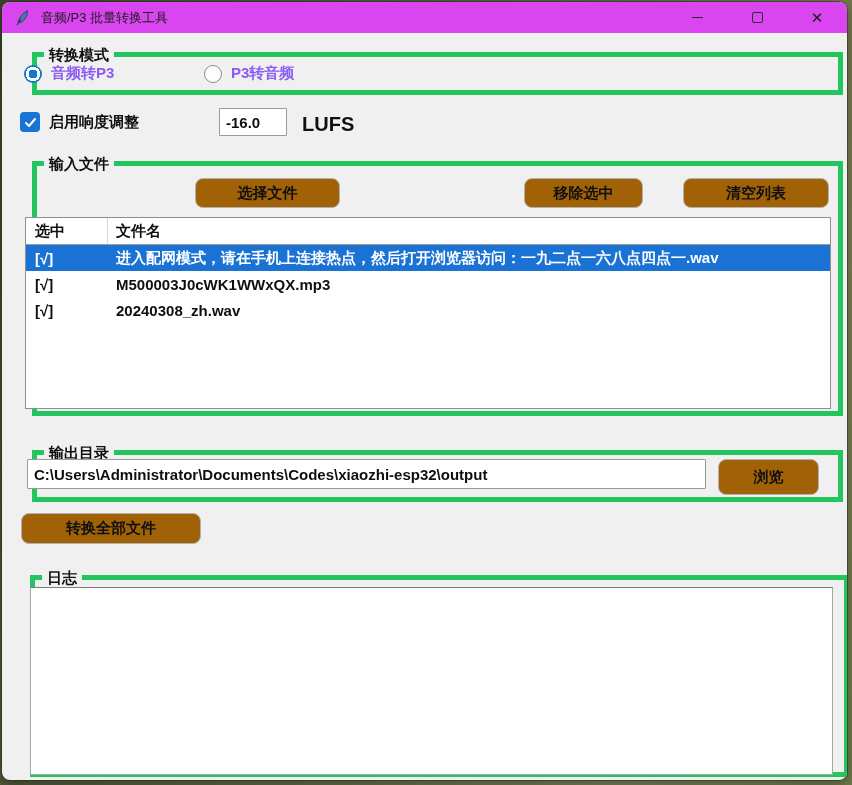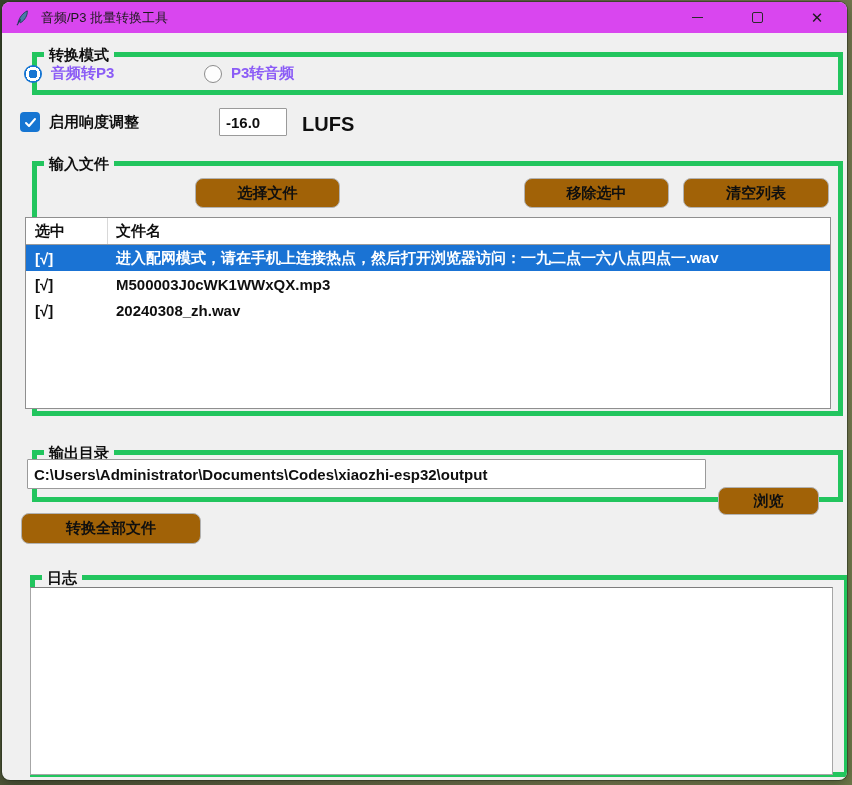--- a/index.html
+++ b/index.html
@@ -121,21 +121,21 @@
     </svg>
   </div>
   <span class="std-label" style="left:47px; top:111px;">启用响度调整</span>
   <input class="entry" style="left: 217px; top: 106px; width: 68px; height: 28px;" value="-16.0">
   <span class="std-label" style="left:300px; top:111px; font-size:20px;">LUFS</span>
 
   <div class="group" style="left:18px; top:159px; width:811px; height:255px;">
     <span class="group-label">输入文件</span>
   </div>
   <button class="btn" style="left:193px; top:176px; width:145px; height:30px;">选择文件</button>
-  <button class="btn" style="left:522px; top:176px; width:145px; height:30px;">移除选中</button>
+  <button class="btn" style="left:522px; top:176px; width:119px; height:30px;">移除选中</button>
   <button class="btn" style="left:681px; top:176px; width:146px; height:30px;text-align:right;">清空列表</button>
 
   <div class="file-table">
     <div class="ft-header">
       <div class="col1">
           <span>选中</span>
         </div>
       <div class="col2">
           <span>文件名</span>
         </div>
@@ -151,21 +151,21 @@
     <div class="ft-row">
       <span class="c1">[√]</span>
       <span class="c2">20240308_zh.wav</span>
     </div>
   </div>
 
   <div class="group" style="left:18px; top:448px; width:811px; height:52px;">
     <span class="group-label">输出目录</span>
   </div>
   <input class="entry" style="left: 25px; top: 457px; width: 679px; height: 30px;" value="C:\Users\Administrator\Documents\Codes\xiaozhi-esp32\output">
-  <button class="btn" style="left:716px; top:457px; width:101px; height:28px;margin-top:28px;">浏览</button>
+  <button class="btn" style="left:716px; top:457px; width:101px; height:36px;">浏览</button>
 
   <button class="btn" style="left:19px; top:511px; width:180px; height:31px;">转换全部文件</button>
 
   <div class="group" style="left:16px; top:573px; width:819px; height:202px;">
     <span class="group-label">日志</span>
   </div>
   <textarea class="log-area" style=""></textarea>
 
 </div>
 

